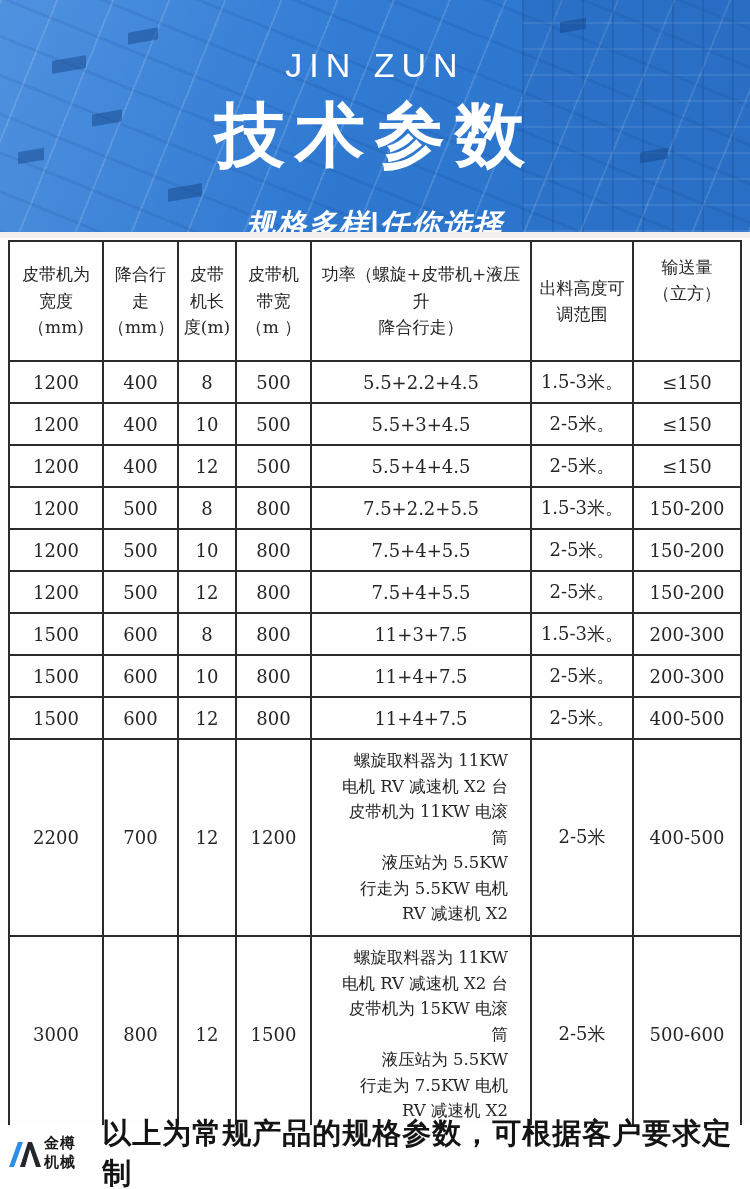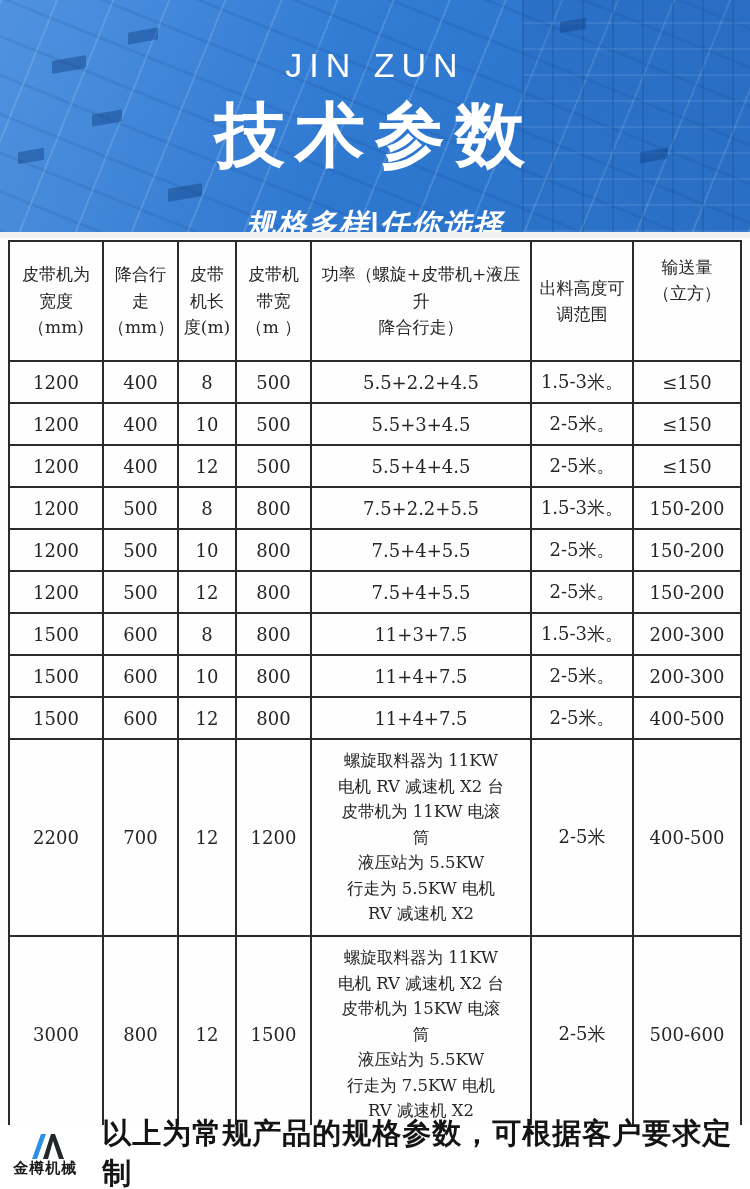--- a/index.html
+++ b/index.html
@@ -86,38 +86,38 @@
   .spec-table thead th {
     height: 120px;
     font-size: 17px;
     font-weight: 400;
     line-height: 1.55;
   }
   .spec-table thead th:last-child { vertical-align: top; padding-top: 12px; text-align: center; }
   .spec-table tbody tr { height: 42px; }
   .spec-table tbody td { font-size: 18px; }
   .spec-table tbody td.detail {
-    text-align: center;
+    text-align: right;
     font-size: 16.5px;
     line-height: 1.55;
     padding: 8px 22px;
     vertical-align: top;
   }
 
   
   .footer {
     position: absolute;
     left: 0; right: 0; bottom: 0;
     height: 64px;
     background: #ffffff;
     display: flex; align-items: center; justify-content: center;
     gap: 12px;
     padding-bottom: 6px;
   }
-  .brand-logo { display: flex; flex-direction: column; align-items: center; width: 92px; }
+  .brand-logo { display: flex; flex-direction: row; align-items: center; width: 92px; }
   .brand-logo svg { display: block; }
   .logo-text {
     font-size: 15px; font-weight: 800; color: #1c1c1c; letter-spacing: 1px;
     margin-top: -2px;
   }
   .footer-note {
     font-size: 29px; font-weight: 700; color: #141414; letter-spacing: 1px;
   }
 </style>
 </head>

